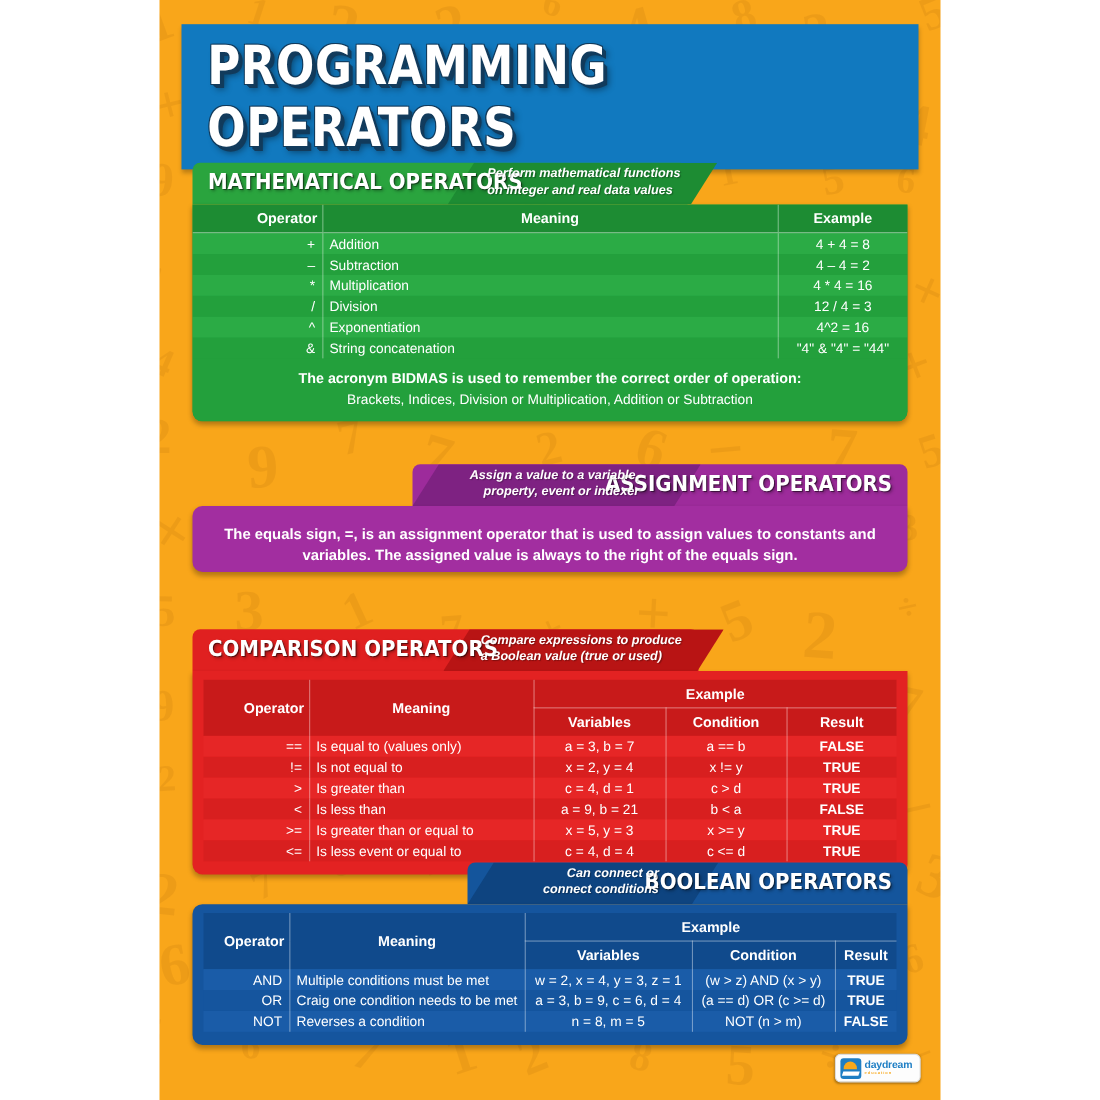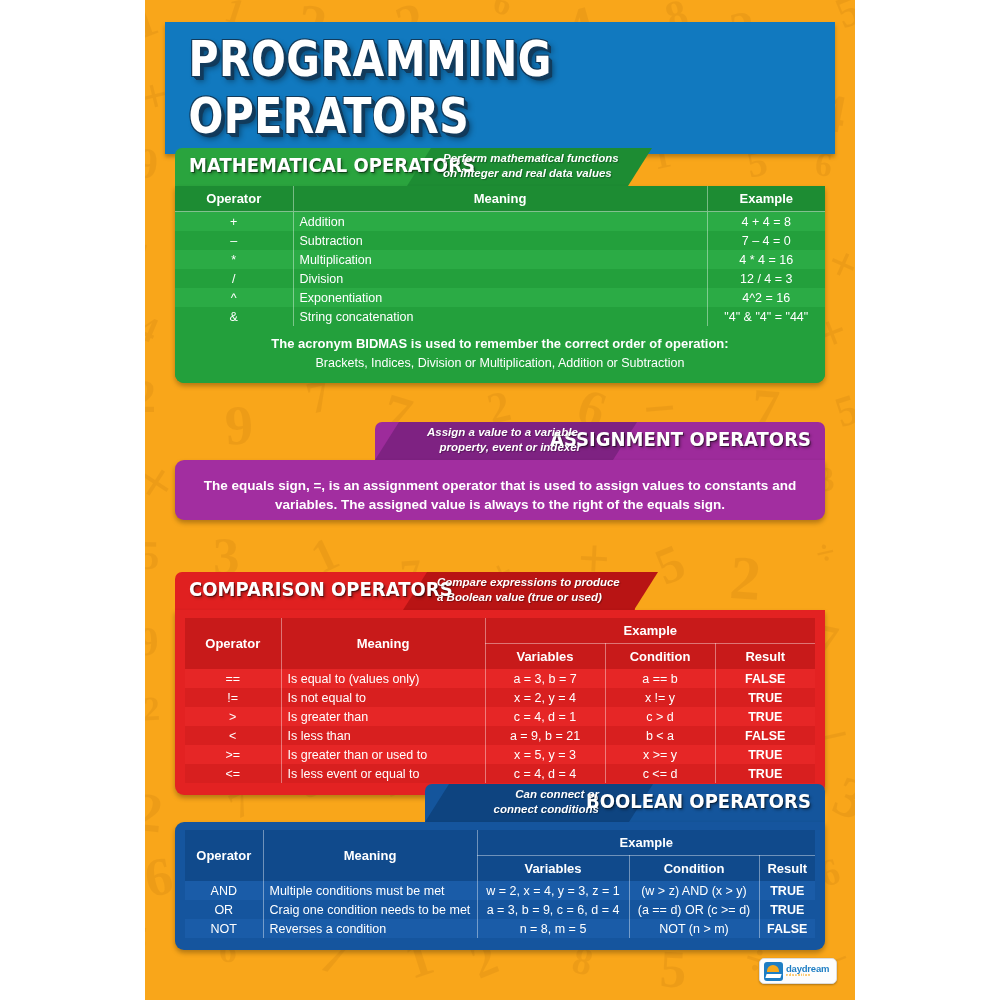--- a/index.html
+++ b/index.html
@@ -90,21 +90,21 @@
   }
 
   
   table { border-collapse: collapse; width: 100%; }
   th, td { font-size: 12.5px; color: #ffffff; padding: 0; }
   thead th {
     font-weight: bold; font-size: 13px;
     padding: 5px 4px;
   }
   tbody td { padding: 2.5px 6px; }
-  .c-op { text-align: center; }
+  .c-op { text-align: right; }
   .c-mean { text-align: left; }
   .c-ex  { text-align: center; }
 
   
   #math { top: 148px; }
   #math .ribbon-bar { background: #2aa43e; }
   #math .tab { background: linear-gradient(100deg,#1d8c33 0%, #1d8c33 100%); }
   #math .body-panel { background: #23a03c; }
   #math table thead { background: #1d8c33; }
   #math thead th { border-bottom: 1px solid rgba(255,255,255,.45); }
@@ -356,21 +356,21 @@
         </thead>
         <tbody id="math-body">
             <tr>
               <td class="c-op">+</td>
               <td class="c-mean vsep">Addition</td>
               <td class="c-ex vsep">4 + 4 = 8</td>
             </tr>
             <tr>
               <td class="c-op">–</td>
               <td class="c-mean vsep">Subtraction</td>
-              <td class="c-ex vsep">7 – 4 = 0</td>
+              <td class="c-ex vsep">4 – 4 = 2</td>
             </tr>
             <tr>
               <td class="c-op">*</td>
               <td class="c-mean vsep">Multiplication</td>
               <td class="c-ex vsep">4 * 4 = 16</td>
             </tr>
             <tr>
               <td class="c-op">/</td>
               <td class="c-mean vsep">Division</td>
               <td class="c-ex vsep">12 / 4 = 3</td>
@@ -463,21 +463,21 @@
             </tr>
             <tr>
               <td class="c-op">&lt;</td>
               <td class="c-mean vsep">Is less than</td>
               <td class="c-ex vsep">a = 9, b = 21</td>
               <td class="c-ex vsep">b &lt; a</td>
               <td class="c-ex vsep" style="font-weight:bold">FALSE</td>
             </tr>
             <tr>
               <td class="c-op">&gt;=</td>
-              <td class="c-mean vsep">Is greater than or used to</td>
+              <td class="c-mean vsep">Is greater than or equal to</td>
               <td class="c-ex vsep">x = 5, y = 3</td>
               <td class="c-ex vsep">x &gt;= y</td>
               <td class="c-ex vsep" style="font-weight:bold">TRUE</td>
             </tr>
             <tr>
               <td class="c-op">&lt;=</td>
               <td class="c-mean vsep">Is less event or equal to</td>
               <td class="c-ex vsep">c = 4, d = 4</td>
               <td class="c-ex vsep">c &lt;= d</td>
               <td class="c-ex vsep" style="font-weight:bold">TRUE</td>

